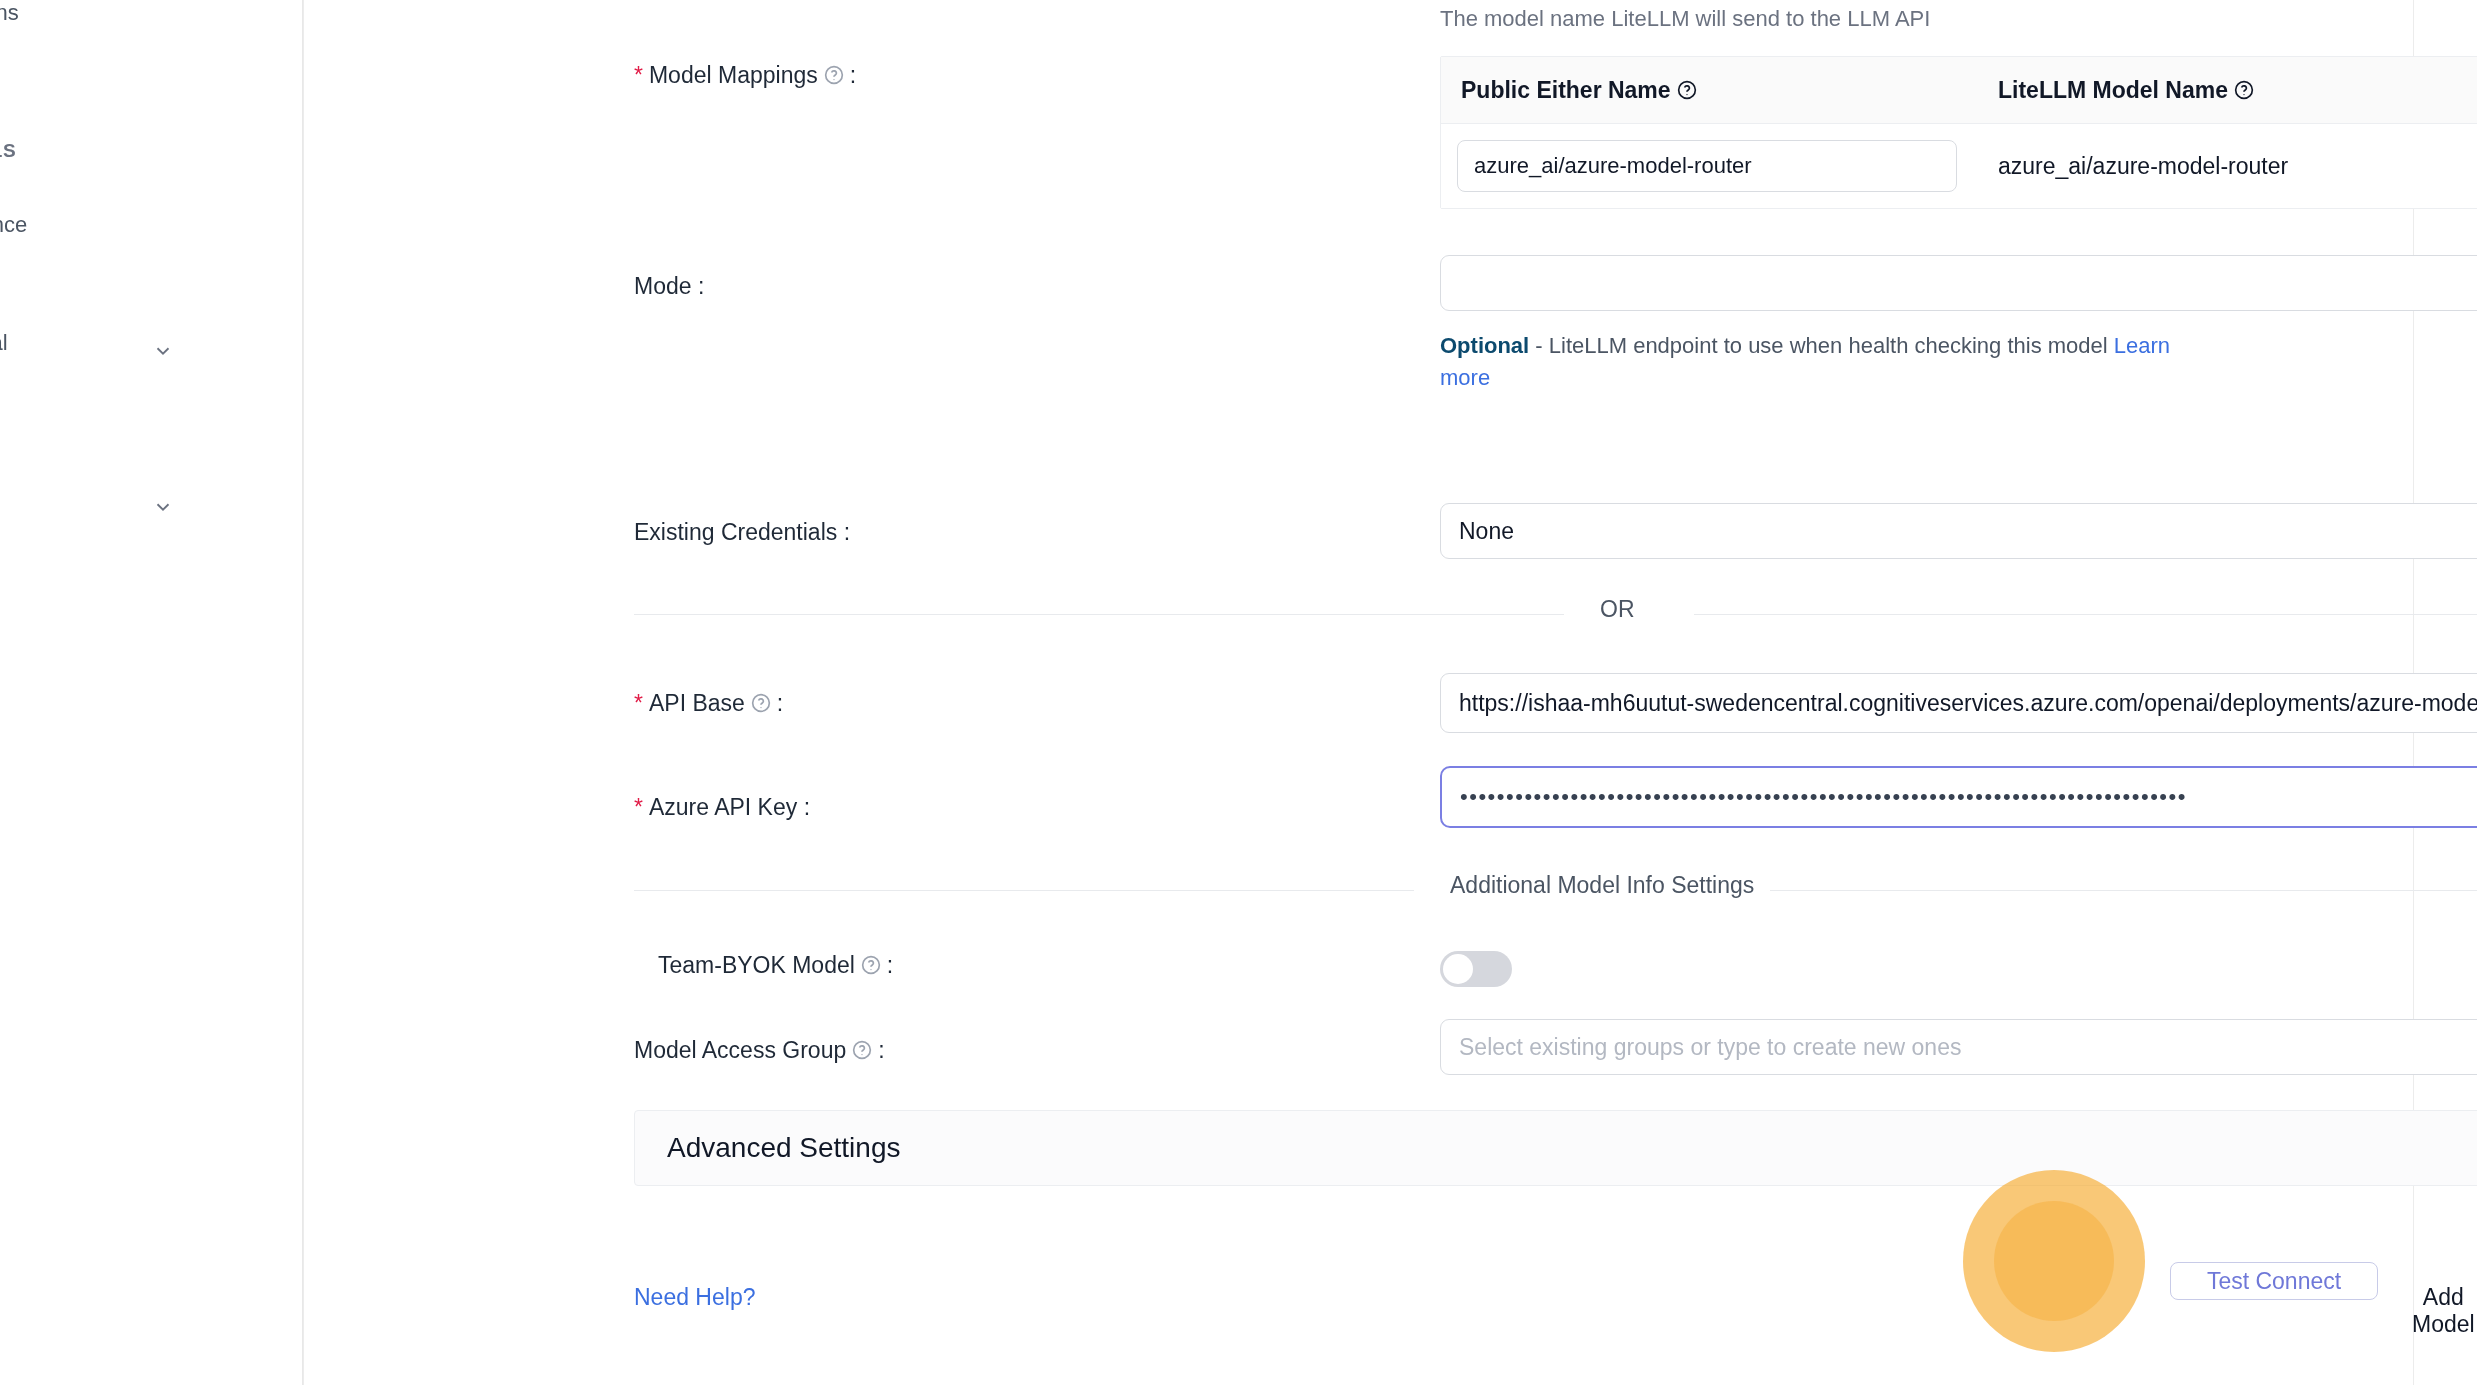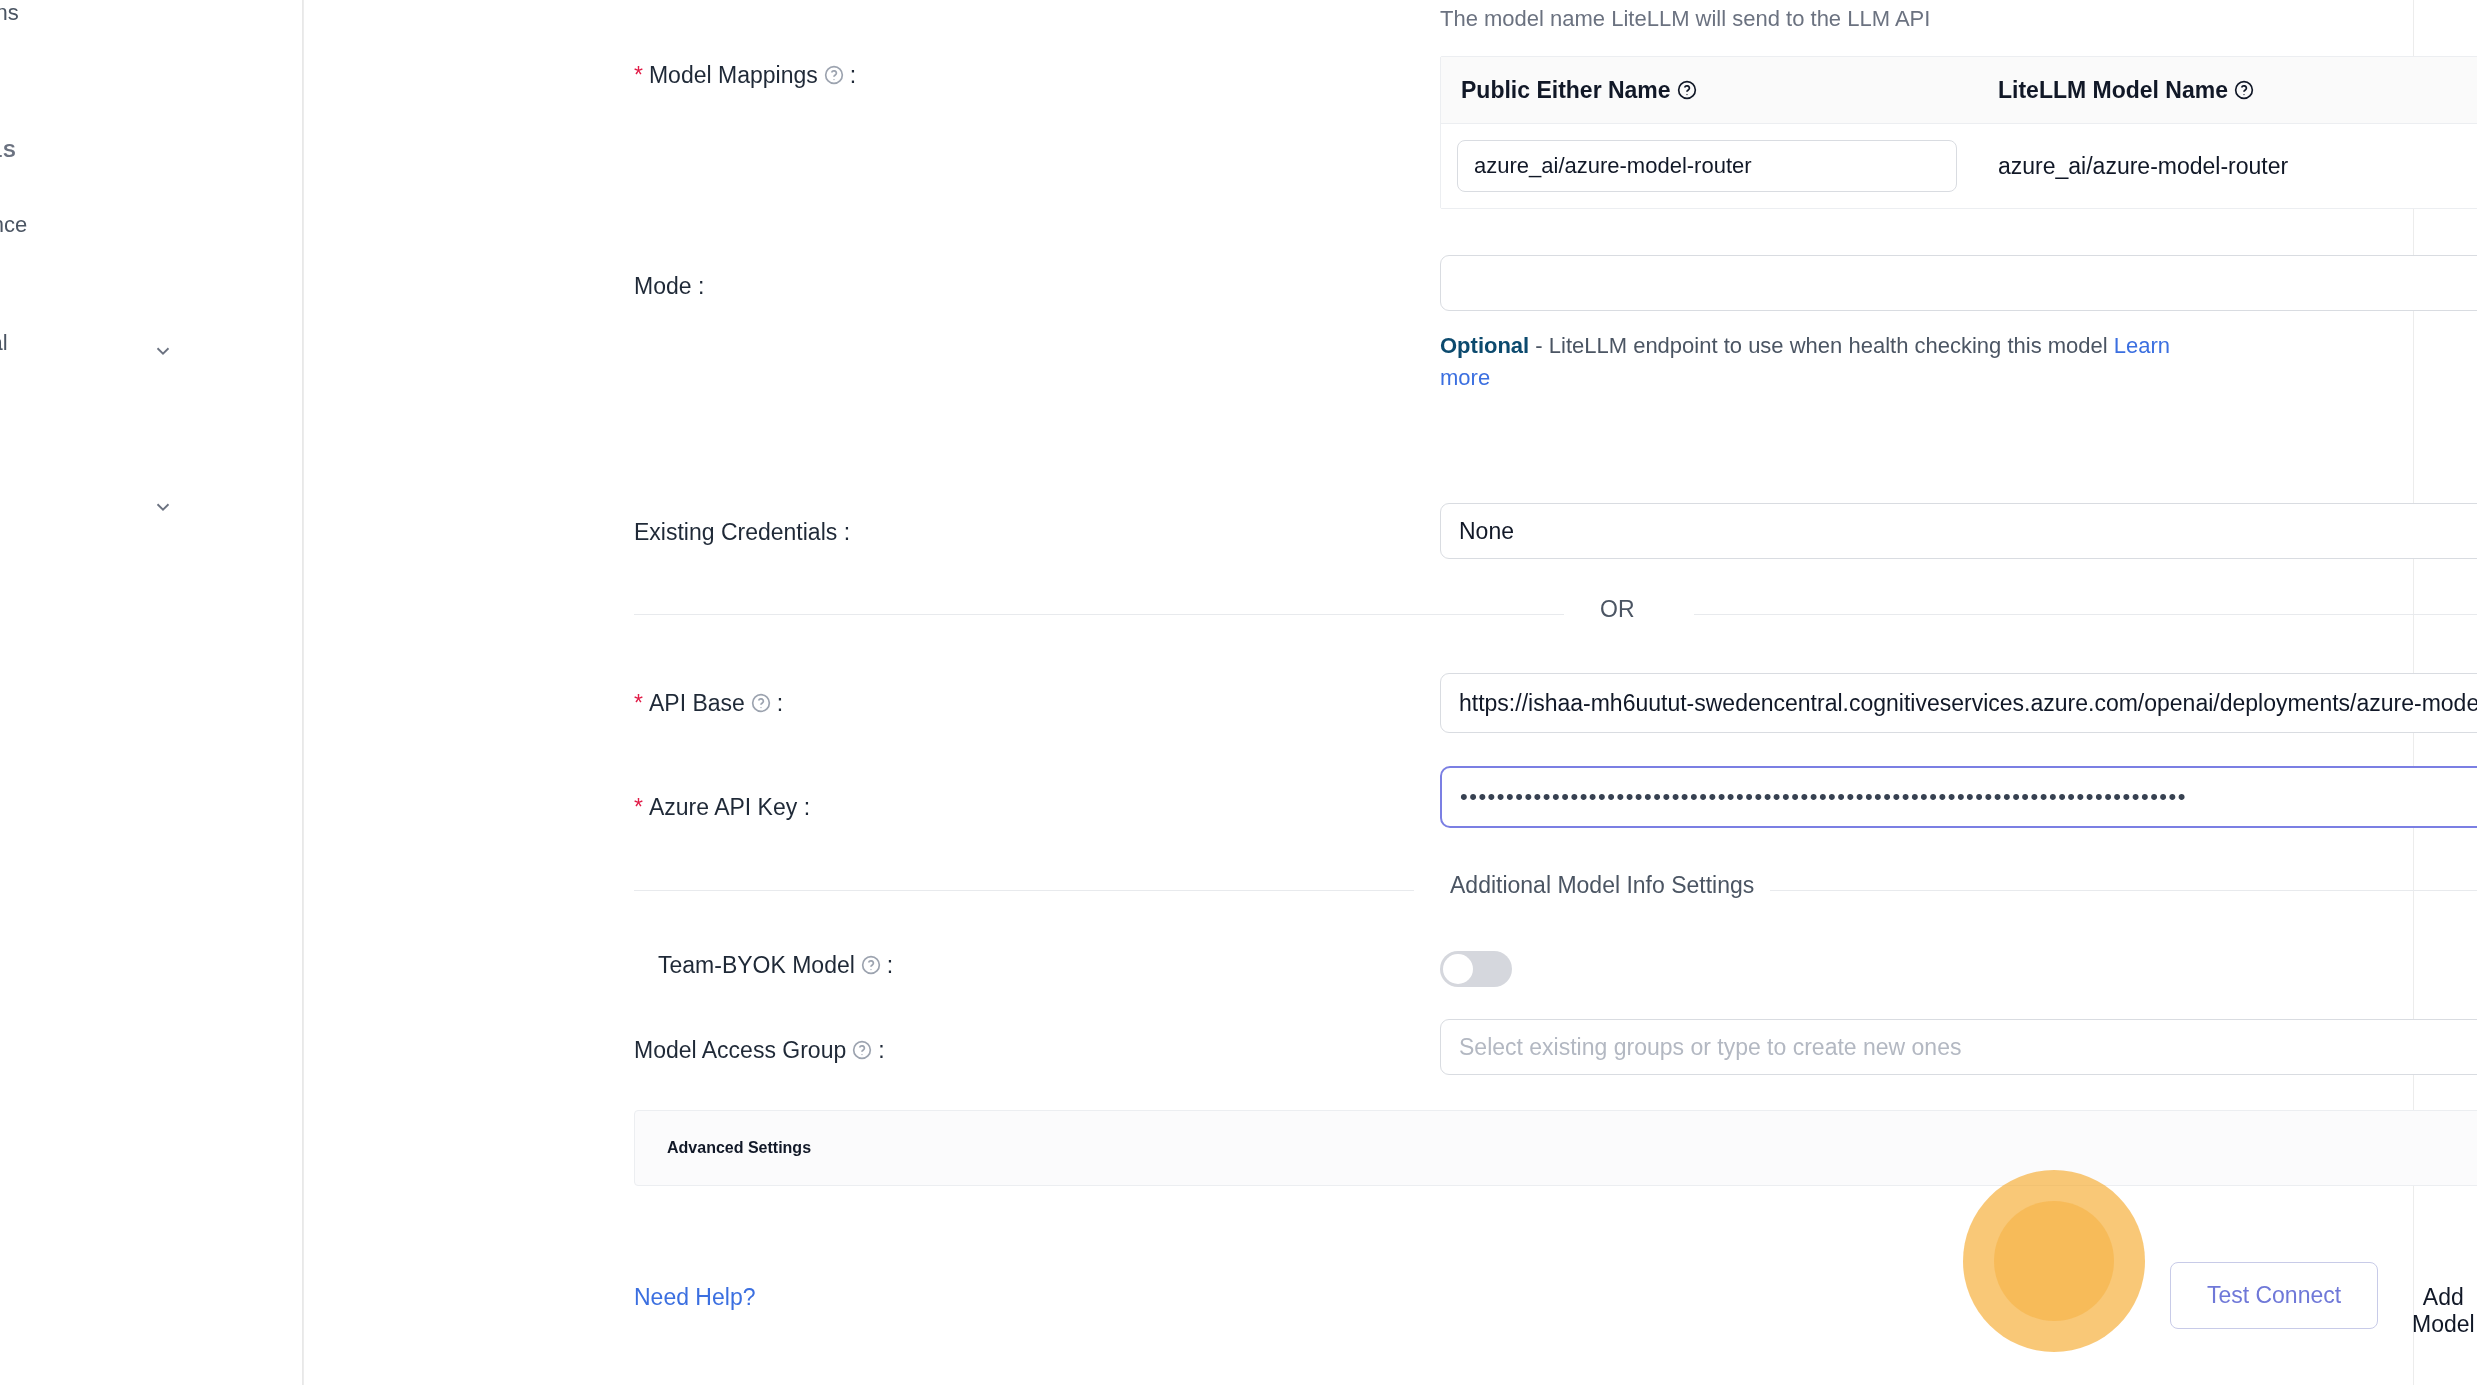--- a/index.html
+++ b/index.html
@@ -281,40 +281,40 @@
     height: 76px;
     border: 1px solid #eceef1;
     border-radius: 4px;
     background: #fbfbfc;
     box-sizing: border-box;
     display: flex;
     align-items: center;
     padding: 0 32px;
   }
   .adv .adv-title {
-    font-size: 16px;
-    font-weight: 700;
+    font-size: 28px;
+    font-weight: 400;
     color: #111827;
   }
 
   
   .help-link {
     position: absolute;
     left: 330px;
     top: 1284px;
     font-size: 23px;
     color: #3b6fe0;
     text-decoration: none;
   }
   .btn-test {
     position: absolute;
     left: 1866px;
     top: 1262px;
     width: 208px;
-    height: 67px;
+    height: 38px;
     border: 1px solid #c8cbe8;
     border-radius: 8px;
     background: #ffffff;
     color: #6f78d8;
     font-size: 23px;
     font-family: "Liberation Sans", sans-serif;
     display: flex;
     align-items: center;
     justify-content: center;
   }

